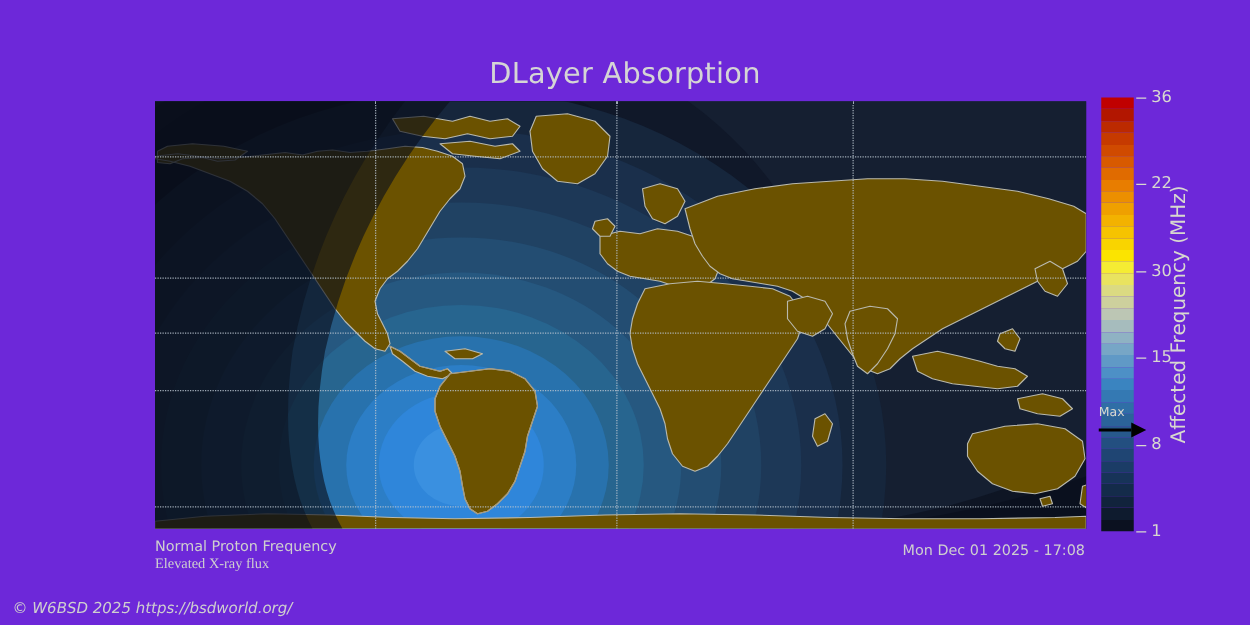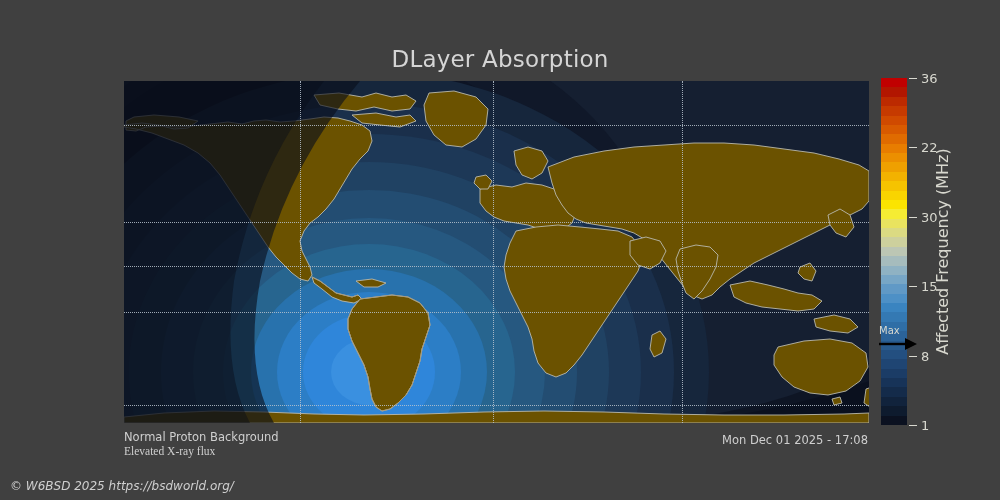--- a/index.html
+++ b/index.html
@@ -5,21 +5,21 @@
 <style>
   html, body {
     margin: 0;
     padding: 0;
     background: #0d0d0d;
   }
   #page {
     position: relative;
     width: 1000px;
     height: 500px;
-    background: #404040;
+    background: #6d28d9;
     overflow: hidden;
     font-family: "DejaVu Sans", "Liberation Sans", sans-serif;
   }
 
   
   #title {
     position: absolute;
     left: 0;
     top: 46px;
     width: 1000px;
@@ -339,21 +339,21 @@
     <svg width="40" height="26">
       <line x1="2" y1="18" x2="28" y2="18" stroke="#000" stroke-width="2.4"></line>
       <polygon points="28,12 40,18 28,24" fill="#000"></polygon>
     </svg>
   </div>
 
   <div id="cbar-axis-label">
     <span>Affected Frequency (MHz)</span>
   </div>
 
-  <div class="note" id="note1">Normal Proton Background</div>
+  <div class="note" id="note1">Normal Proton Frequency</div>
   <div class="note" id="note2">Elevated X-ray flux</div>
   <div id="timestamp">Mon Dec 01 2025 - 17:08</div>
   <div id="copyright">© W6BSD 2025 https://bsdworld.org/</div>
 
 <div class="cb-tick" style="position: absolute; left: 909px; top: 425px; width: 8px;"></div>
     <div class="cb-tlabel" style="position: absolute; left: 921px; top: 425px;">1</div>
     <div class="cb-tick" style="position: absolute; left: 909px; top: 355.6px; width: 8px;"></div>
     <div class="cb-tlabel" style="position: absolute; left: 921px; top: 355.6px;">8</div>
     <div class="cb-tick" style="position: absolute; left: 909px; top: 286.2px; width: 8px;"></div>
     <div class="cb-tlabel" style="position: absolute; left: 921px; top: 286.2px; text-align: right;">15</div>

